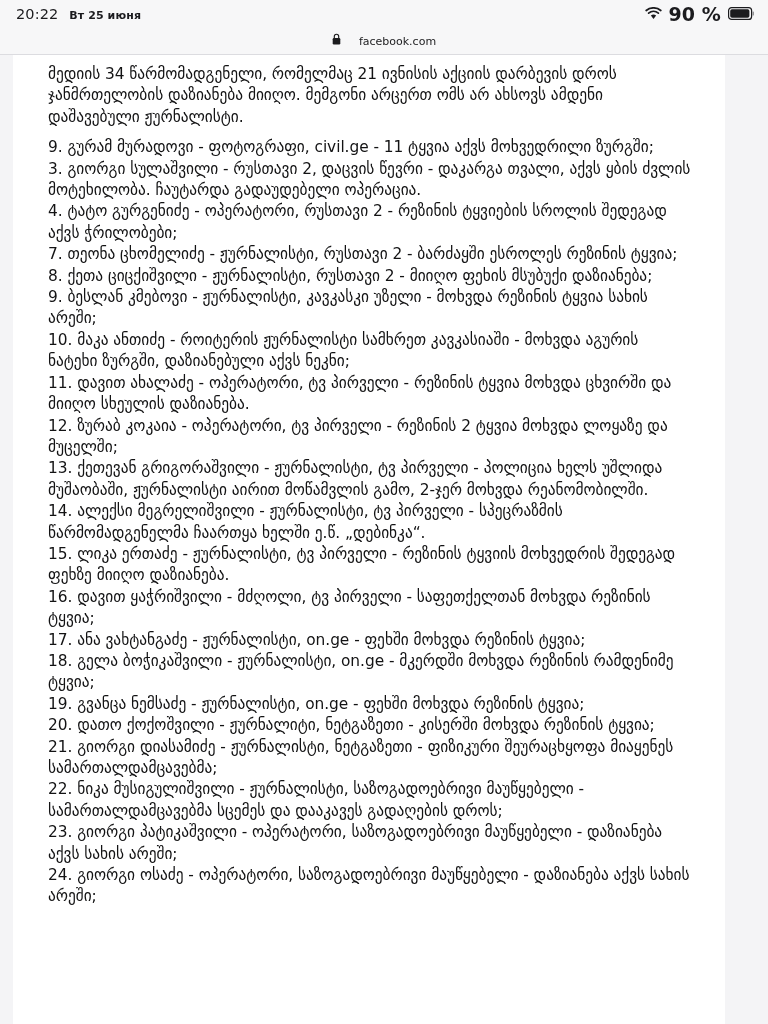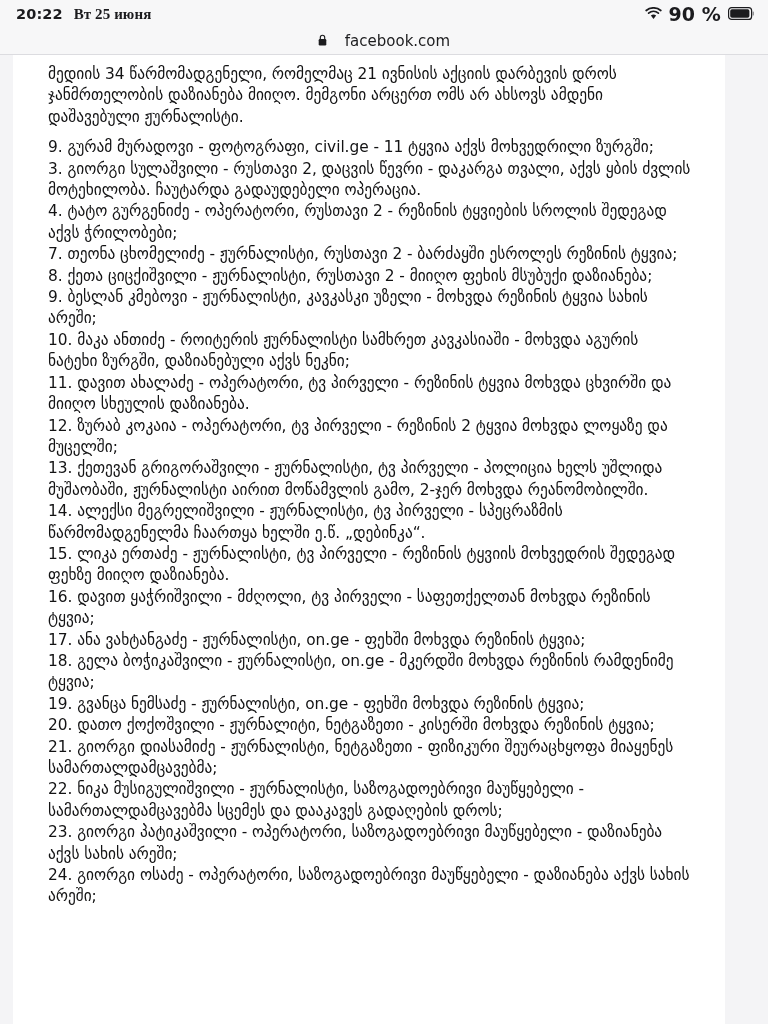--- a/index.html
+++ b/index.html
@@ -38,22 +38,22 @@
     font-size: 14.5px;
     font-weight: 600;
     color: #1b1b1e;
     letter-spacing: 0.1px;
   }
   .status-left {
     display: flex;
     align-items: baseline;
     gap: 11px;
   }
-  .status-time { font-size: 14.5px; font-weight: 700; }
-  .status-date { font-size: 15px; font-weight: 600; font-family: Liberation Serif, serif; }
+  .status-time { font-size: 14.5px; font-weight: 400; }
+  .status-date { font-size: 11px; font-weight: 600; }
   .status-right {
     display: flex;
     align-items: center;
     gap: 7px;
   }
   .wifi-icon { display: block; margin-top: 1px; }
   .battery-pct { font-size: 19px; font-weight: 600; }
   .battery-icon { display: block; margin-top: 1px; }
 
   
@@ -64,21 +64,21 @@
     display: flex;
     align-items: center;
     justify-content: center;
     border-bottom: 1px solid #dcdce0;
     box-sizing: border-box;
   }
   .url-inner {
     display: flex;
     align-items: center;
     gap: 18px;
-    font-size: 15px;
+    font-size: 11px;
     color: #1c1c1e;
   }
   .lock-icon { display: block; margin-top: -1px; }
 
   
   .page-scroll {
     flex: 1 1 auto;
     position: relative;
     background: #f4f4f6;
     overflow: hidden;

